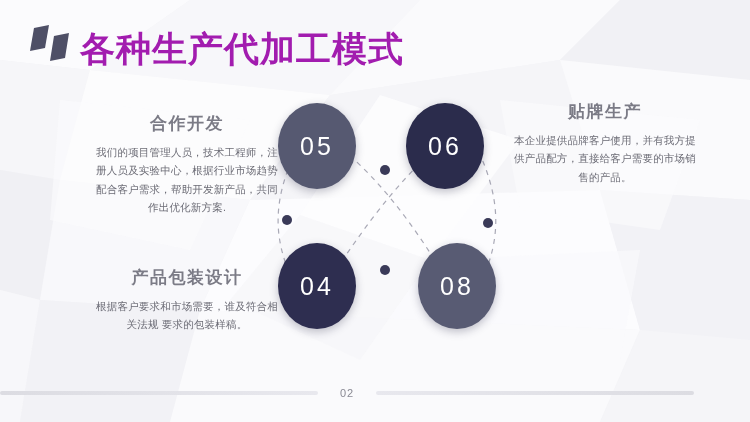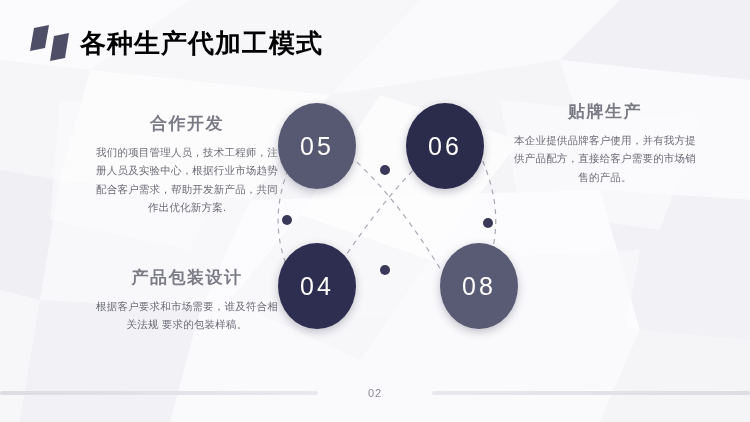--- a/index.html
+++ b/index.html
@@ -26,24 +26,24 @@
     width: 750px; height: 82px;
   }
   .logo-mark {
     position: absolute;
     left: 30px; top: 24px;
     width: 44px; height: 38px;
   }
   .page-title {
     position: absolute;
     left: 80px; top: 26px;
-    font-size: 26px;
+    font-size: 35px;
     font-weight: bold;
     letter-spacing: 1px;
-    color: #000000;
+    color: #a21caf;
     white-space: nowrap;
   }
 
   
   #connectors {
     position: absolute;
     left: 250px; top: 90px;
     width: 270px; height: 260px;
   }
 
@@ -57,21 +57,21 @@
     justify-content: center;
     color: #ffffff;
     font-size: 25px;
     font-weight: normal;
     letter-spacing: 3px;
     box-shadow: 0 3px 9px rgba(40,40,70,0.28);
   }
   #circle-05 { left: 278px; top: 103px; background: #565971; }
   #circle-06 { left: 406px; top: 103px; background: #2b2c4c; }
   #circle-07 { left: 278px; top: 243px; background: #2e2e50; }
-  #circle-08 { left: 440px; top: 243px; background: #585b73; }
+  #circle-08 { left: 418px; top: 243px; background: #585b73; }
 
   
   .block { position: absolute; }
   .block-title {
     font-size: 17px;
     font-weight: bold;
     color: #7b7b86;
     letter-spacing: 1.5px;
     margin-bottom: 8px;
   }
@@ -90,21 +90,21 @@
   #block-top-left .block-title,
   #block-bottom-left .block-title { text-align: center; }
 
   
   .footer {
     position: absolute;
     left: 0; top: 386px;
     width: 750px; height: 14px;
     display: flex;
     align-items: center;
-    justify-content: space-between;
+    justify-content: flex-start;
   }
   .footer-rule {
     height: 4px;
     background: linear-gradient(to right, #dcdce2, #e8e8ee);
     border-radius: 2px;
   }
   .footer-rule.left  { width: 318px; margin-right: 18px; }
   .footer-rule.right { width: 318px; margin-left: 18px;
     background: linear-gradient(to right, #e8e8ee, #dcdce2); }
   .footer-page {

